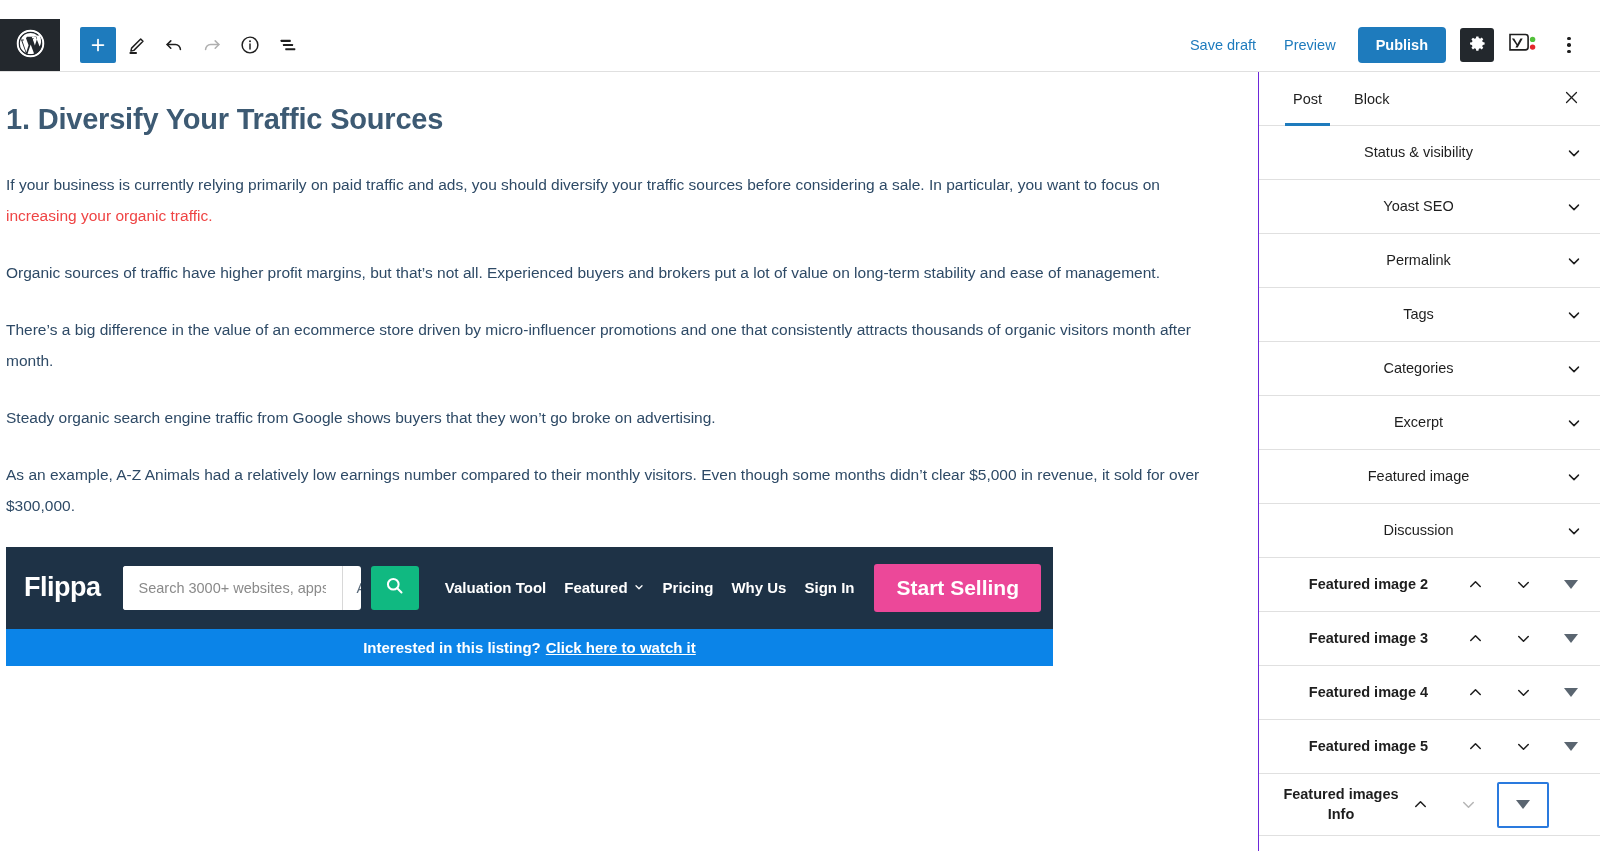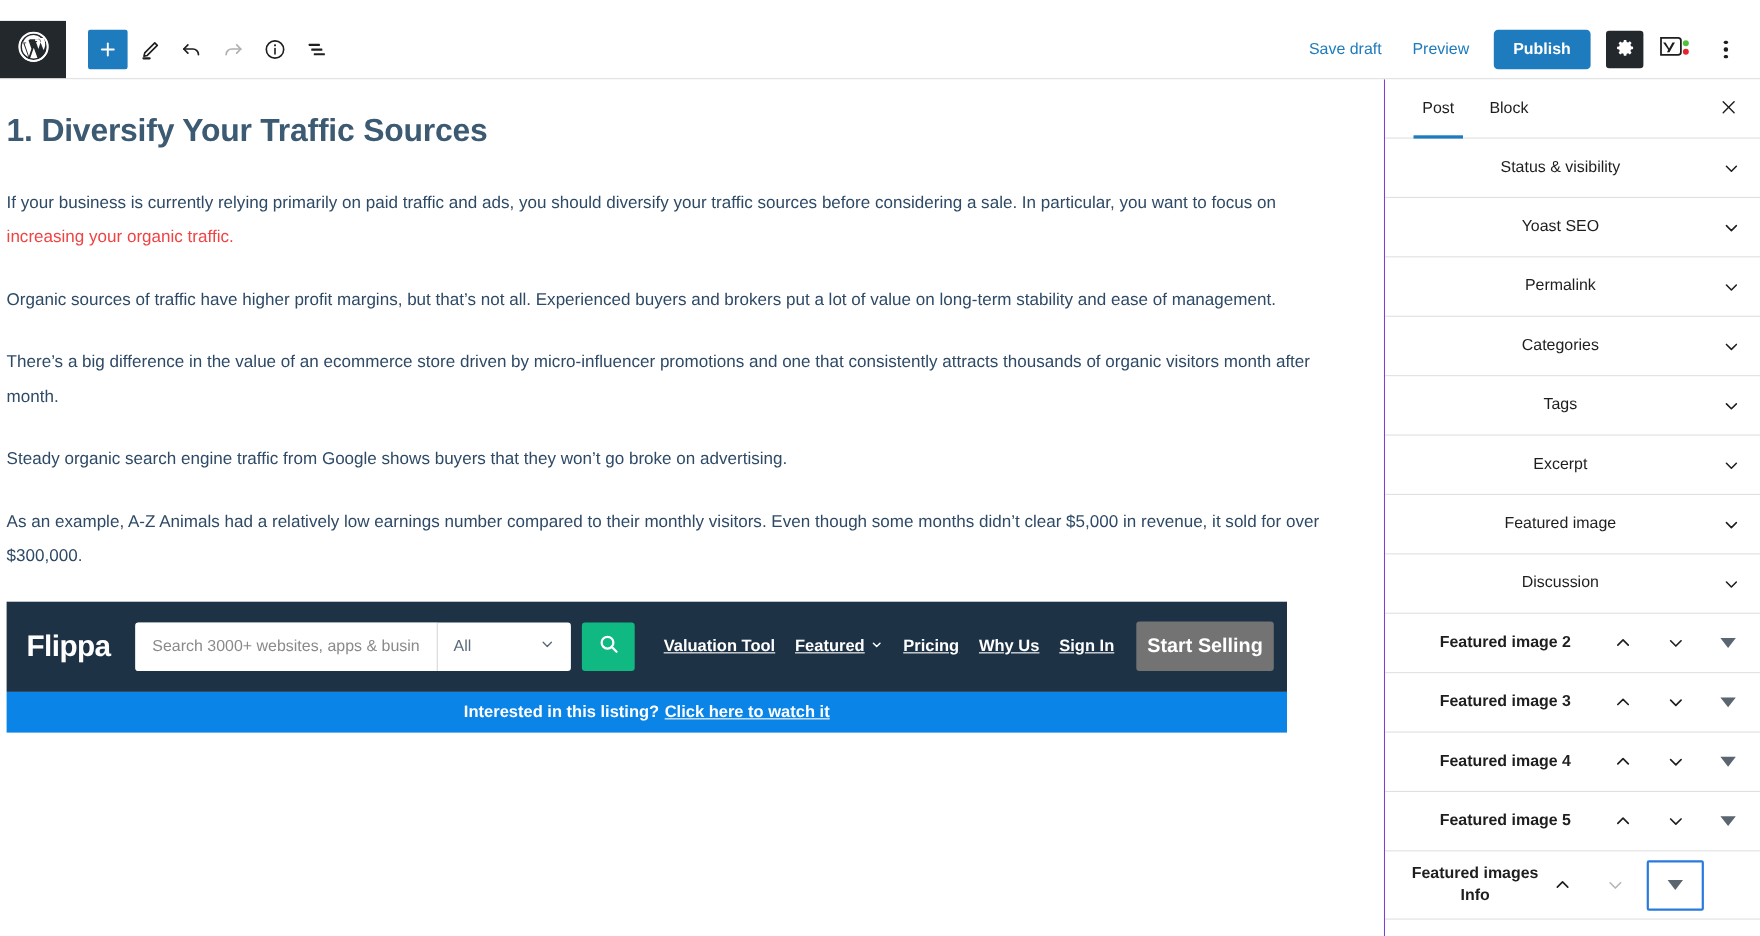--- a/index.html
+++ b/index.html
@@ -81,21 +81,21 @@
     font-size: 29px; font-weight: 800; color: #3d5a73;
     letter-spacing: -0.2px; line-height: 1.2; margin-bottom: 32px;
   }
   .post-p {
     font-size: 15.5px; color: #2e4a66; line-height: 2.0;
     margin-bottom: 26px; max-width: 1252px;
   }
   .post-p a { color: #ef4444; text-decoration: none; }
 
   
-  .flippa-embed { width: 1164px; margin-top: 12px; }
+  .flippa-embed { width: 1047px; margin-top: 12px; }
   .flippa-bar {
     background: #1e3246; height: 82px;
     display: flex; align-items: center; padding: 0 12px 0 18px; gap: 0;
   }
   .flippa-logo {
     color: #fff; font-size: 27px; font-weight: 700; letter-spacing: -0.5px;
     margin-right: 22px; white-space: nowrap;
   }
   .flippa-search {
     display: flex; align-items: stretch; background: #fff; border-radius: 3px;
@@ -112,25 +112,25 @@
     font-size: 14.5px; color: #5b6b7b; cursor: pointer;
   }
   .flippa-go {
     width: 48px; height: 44px; background: #10b981; border-radius: 3px;
     margin-left: 10px; display: flex; align-items: center; justify-content: center;
     cursor: pointer; flex: 0 0 48px;
   }
   .flippa-nav { display: flex; align-items: center; gap: 18px; margin-left: 26px; }
   .flippa-nav-item {
     color: #fff; font-size: 15px; font-weight: 700; cursor: pointer;
-    white-space: nowrap; display: flex; align-items: center; gap: 5px; text-decoration: underline;
+    white-space: nowrap; display: flex; align-items: center; gap: 5px;
   }
   .flippa-cta {
-    background: #737373; color: #fff; font-size: 18px; font-weight: 700;
-    padding: 12px 10px; border-radius: 3px; border: none; cursor: pointer;
+    background: #ec4899; color: #fff; font-size: 21px; font-weight: 700;
+    padding: 12px 22px; border-radius: 3px; border: none; cursor: pointer;
     margin-left: 20px; white-space: nowrap; font-family: "Liberation Sans", sans-serif;
   }
   .flippa-cta-bar {
     background: #0b84e8; height: 37px; display: flex; align-items: center;
     justify-content: center; color: #fff; font-size: 15px; font-weight: 700;
   }
   .flippa-cta-bar a { color: #fff; text-decoration: underline; margin-left: 5px; }
 
   
   .sidebar {
@@ -407,30 +407,30 @@
         <div class="panel-row">
           <span class="panel-title">Permalink</span>
           <span class="panel-chevron">
             <svg width="18" height="18" viewBox="0 0 24 24" fill="none" stroke="#1e1e1e" stroke-width="1.9" stroke-linecap="round" stroke-linejoin="round">
                 <polyline points="6 9.5 12 15.5 18 9.5"></polyline>
               </svg>
           </span>
         </div>
 
         <div class="panel-row">
+          <span class="panel-title">Tags</span>
+          <span class="panel-chevron">
+            <svg width="18" height="18" viewBox="0 0 24 24" fill="none" stroke="#1e1e1e" stroke-width="1.9" stroke-linecap="round" stroke-linejoin="round">
+                <polyline points="6 9.5 12 15.5 18 9.5"></polyline>
+              </svg>
+          </span>
+        </div>
+
+        <div class="panel-row">
           <span class="panel-title">Categories</span>
-          <span class="panel-chevron">
-            <svg width="18" height="18" viewBox="0 0 24 24" fill="none" stroke="#1e1e1e" stroke-width="1.9" stroke-linecap="round" stroke-linejoin="round">
-                <polyline points="6 9.5 12 15.5 18 9.5"></polyline>
-              </svg>
-          </span>
-        </div>
-
-        <div class="panel-row">
-          <span class="panel-title">Tags</span>
           <span class="panel-chevron">
             <svg width="18" height="18" viewBox="0 0 24 24" fill="none" stroke="#1e1e1e" stroke-width="1.9" stroke-linecap="round" stroke-linejoin="round">
                 <polyline points="6 9.5 12 15.5 18 9.5"></polyline>
               </svg>
           </span>
         </div>
 
         <div class="panel-row">
           <span class="panel-title">Excerpt</span>
           <span class="panel-chevron">

